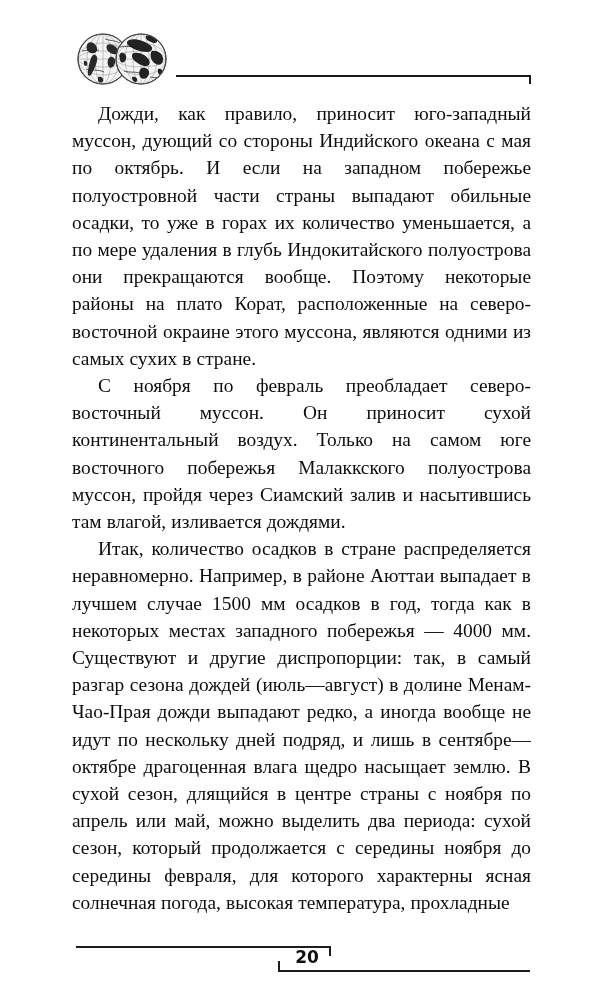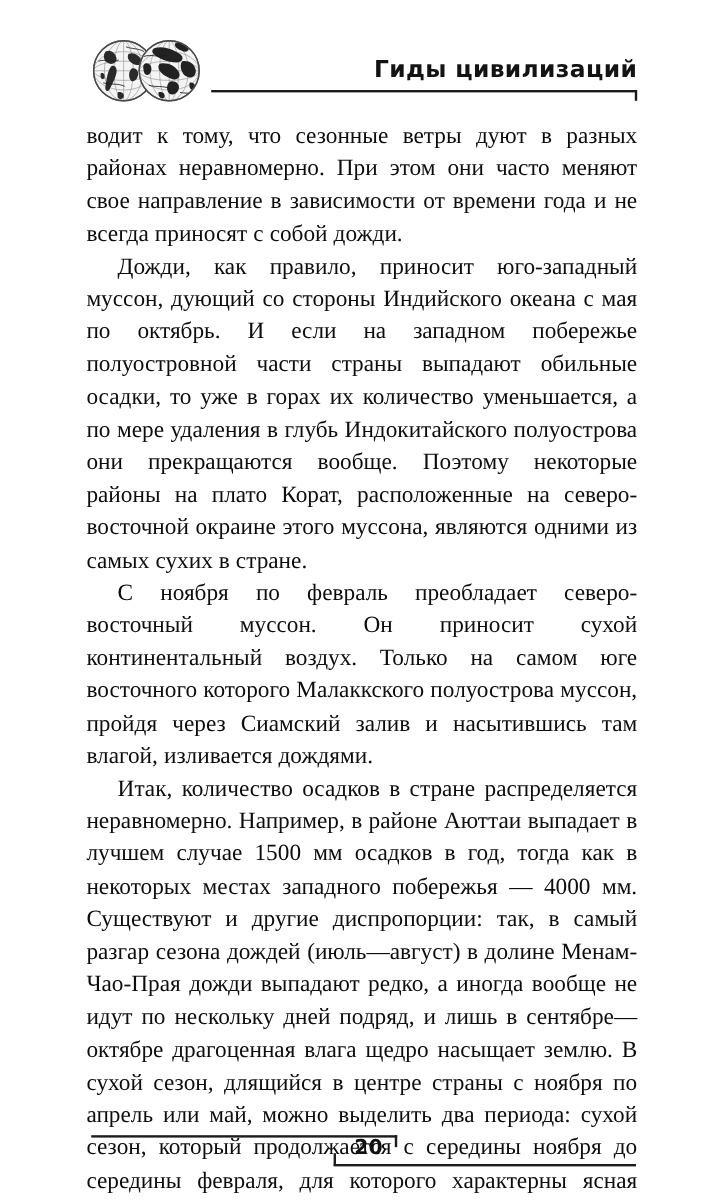--- a/index.html
+++ b/index.html
@@ -216,30 +216,28 @@
         </g>
         <g clip-path="url(#hemiR)" fill="none" stroke="#1a1a1a" stroke-width="0.7">
           <path d="M46 14 C52 12, 58 15, 64 13"></path>
           <path d="M50 38 C56 40, 62 38, 68 41"></path>
           <path d="M76 44 C80 45, 84 44, 88 46"></path>
         </g>
         <circle cx="67" cy="26" r="25" fill="none" stroke="#4a4a4a" stroke-width="1.2"></circle>
       </svg>
     </div>
 
-    <div class="header-title">Гиды цивилизаций</div>
 
     <div class="header-rule"></div>
     <div class="header-rule-tick"></div>
   </div>
 
   <div class="body-text" id="bodyText">
-      <p class="para first"><span>водит к тому, что сезонные ветры дуют в разных районах неравномерно. При этом они часто меняют свое направление в зависимости от времени года и не всегда приносят с собой дожди.</span></p>
       <p class="para"><span>Дожди, как правило, приносит юго-западный муссон, дующий со стороны Индийского океана с мая по октябрь. И если на западном побережье полуостровной части страны выпадают обильные осадки, то уже в горах их количество уменьшается, а по мере удаления в глубь Индокитайского полуострова они прекращаются вообще. Поэтому некоторые районы на плато Корат, расположенные на северо-восточной окраине этого муссона, являются одними из самых сухих в стране.</span></p>
-      <p class="para"><span>С ноября по февраль преобладает северо-восточный муссон. Он приносит сухой континентальный воздух. Только на самом юге восточного которого Малаккского полуострова муссон, пройдя через Сиамский залив и насытившись там влагой, изливается дождями.</span></p>
+      <p class="para"><span>С ноября по февраль преобладает северо-восточный муссон. Он приносит сухой континентальный воздух. Только на самом юге восточного побережья Малаккского полуострова муссон, пройдя через Сиамский залив и насытившись там влагой, изливается дождями.</span></p>
       <p class="para"><b>Итак, количество осадков в стране распределяется неравномерно.</b><span> Например, в районе Аюттаи выпадает в лучшем случае 1500 мм осадков в год, тогда как в некоторых местах западного побережья — 4000 мм. Существуют и другие диспропорции: так, в самый разгар сезона дождей (июль—август) в долине Менам-Чао-Прая дожди выпадают редко, а иногда вообще не идут по нескольку дней подряд, и лишь в сентябре—октябре драгоценная влага щедро насыщает землю. В сухой сезон, длящийся в центре страны с ноября по апрель или май, можно выделить два периода: сухой сезон, который продолжается с середины ноября до середины февраля, для которого характерны ясная солнечная погода, высокая температура, прохладные</span></p>
     </div>
 
   <div class="footer">
     <div class="footer-rule-left"></div>
     <div class="footer-tick-left"></div>
     <div class="folio">20</div>
     <div class="footer-tick-right"></div>
     <div class="footer-rule-right"></div>
   </div>

